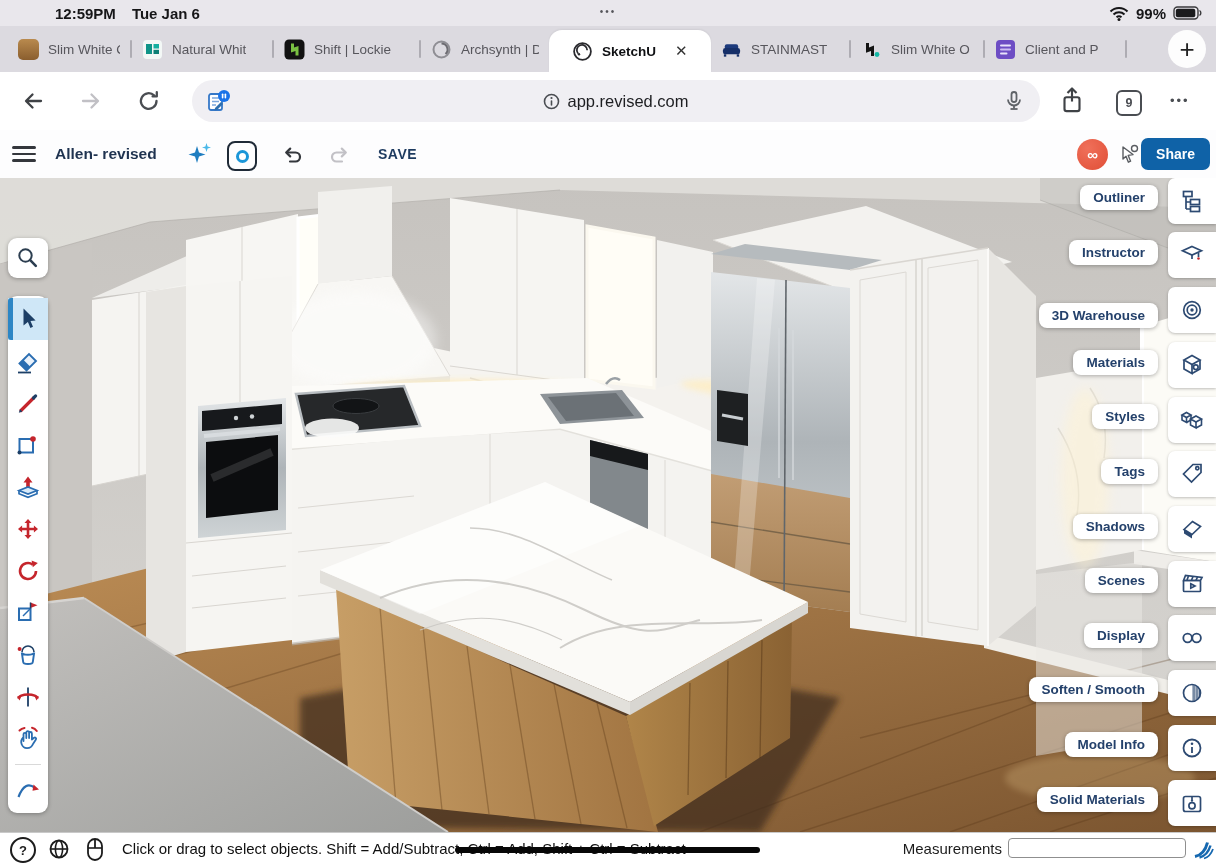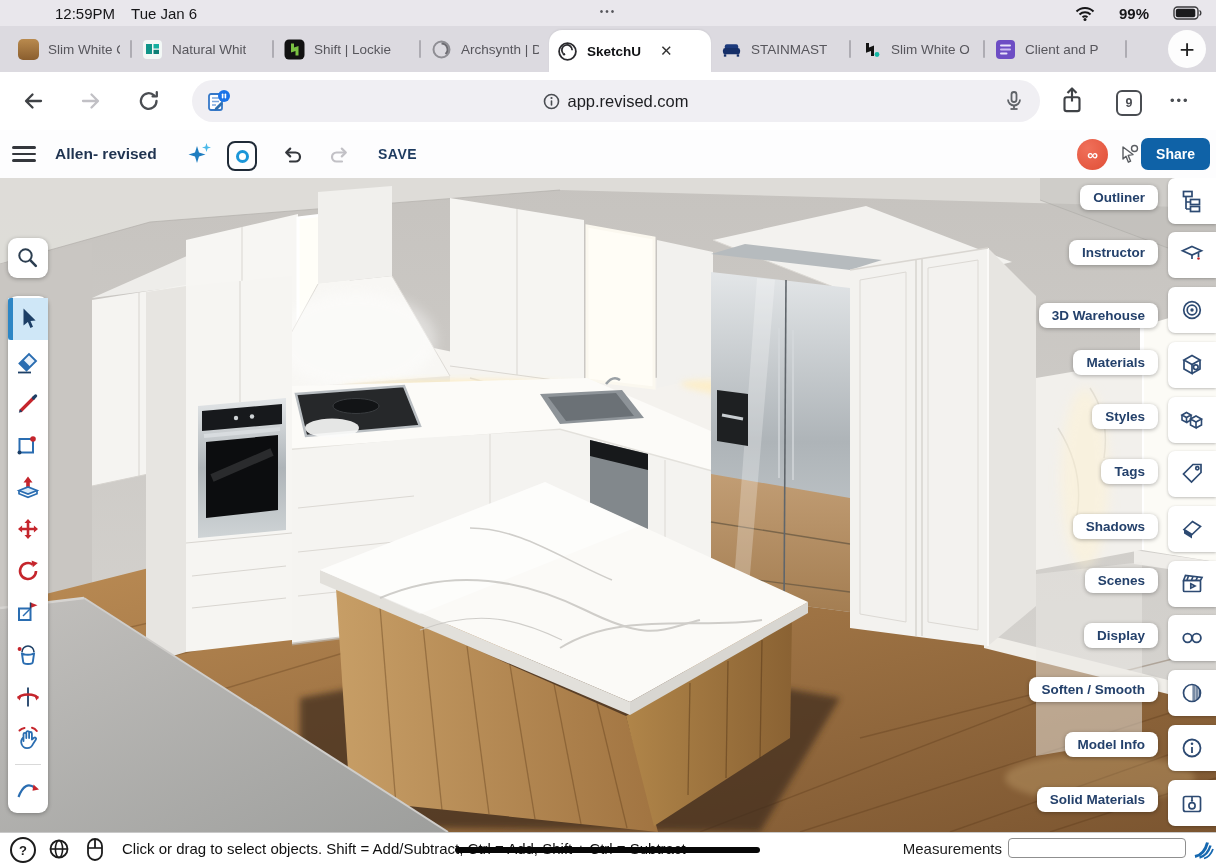--- a/index.html
+++ b/index.html
@@ -1,26 +1,26 @@
 <!DOCTYPE html>
 <html><head>
 <meta charset="utf-8">
 <style>
   html,body{margin:0;padding:0;background:#fff;}
   #screen{position:relative;width:1216px;height:864px;overflow:hidden;font-family:"Liberation Sans",sans-serif;-webkit-font-smoothing:antialiased;}
   
   .statusbar{position:absolute;left:0;top:0;width:1216px;height:26px;background:#e9e7ec;display:flex;align-items:center;}
-  .sb-left{position:absolute;left:55px;top:0;height:26px;display:flex;gap:16px;align-items:center;font-size:15px;font-weight:400;color:#161618;}
+  .sb-left{position:absolute;left:55px;top:0;height:26px;display:flex;gap:16px;align-items:center;font-size:15px;font-weight:700;color:#161618;}
   .sb-dots{position:absolute;left:0;right:0;top:6px;text-align:center;font-size:10px;letter-spacing:2px;color:#55555a;}
-  .sb-right{position:absolute;right:14px;top:0;height:26px;display:flex;gap:24px;align-items:center;font-size:15px;font-weight:700;color:#161618;}
+  .sb-right{position:absolute;right:14px;top:0;height:26px;display:flex;gap:7px;align-items:center;font-size:15px;font-weight:700;color:#161618;}
   
   .tabbar{position:absolute;left:0;top:26px;width:1216px;height:46px;background:#dcdae0;display:flex;align-items:center;padding-left:8px;box-sizing:border-box;}
   .tab{display:flex;align-items:center;gap:9px;height:46px;padding:0 10px;box-sizing:border-box;color:#57565c;font-size:13.5px;white-space:nowrap;overflow:hidden;flex:none;}
   .tab span{overflow:hidden;}
-  .tab.active{background:#fff;border-radius:13px 13px 0 0;height:42px;margin-top:4px;color:#101114;font-weight:700;padding:0 8px;box-shadow:0 -1px 2px rgba(0,0,0,.06);}
+  .tab.active{background:#fff;border-radius:13px 13px 0 0;height:42px;margin-top:4px;color:#101114;font-weight:700;padding:0 23px;box-shadow:0 -1px 2px rgba(0,0,0,.06);}
   .sep{width:2px;height:18px;background:#aeacb3;border-radius:1px;flex:none;}
   .ticon{width:21px;height:21px;flex:none;display:flex;align-items:center;justify-content:center;}
   .newtab{margin-left:auto;margin-right:10px;width:38px;height:38px;border-radius:50%;background:#fdfdfd;display:flex;align-items:center;justify-content:center;font-size:26px;font-weight:400;color:#222;flex:none;}
   .closex{font-size:15px;font-weight:400;color:#333;margin-left:10px;}
   
   .addrrow{position:absolute;left:0;top:72px;width:1216px;height:58px;background:#ffffff;}
   .navic{position:absolute;top:16px;}
   .omnibox{position:absolute;left:192px;top:8px;width:848px;height:42px;border-radius:21px;background:#f0eff3;}
   .urlwrap{position:absolute;left:0;right:0;top:0;height:42px;display:flex;align-items:center;justify-content:center;gap:7px;font-size:16.5px;color:#1d1e21;}
   

